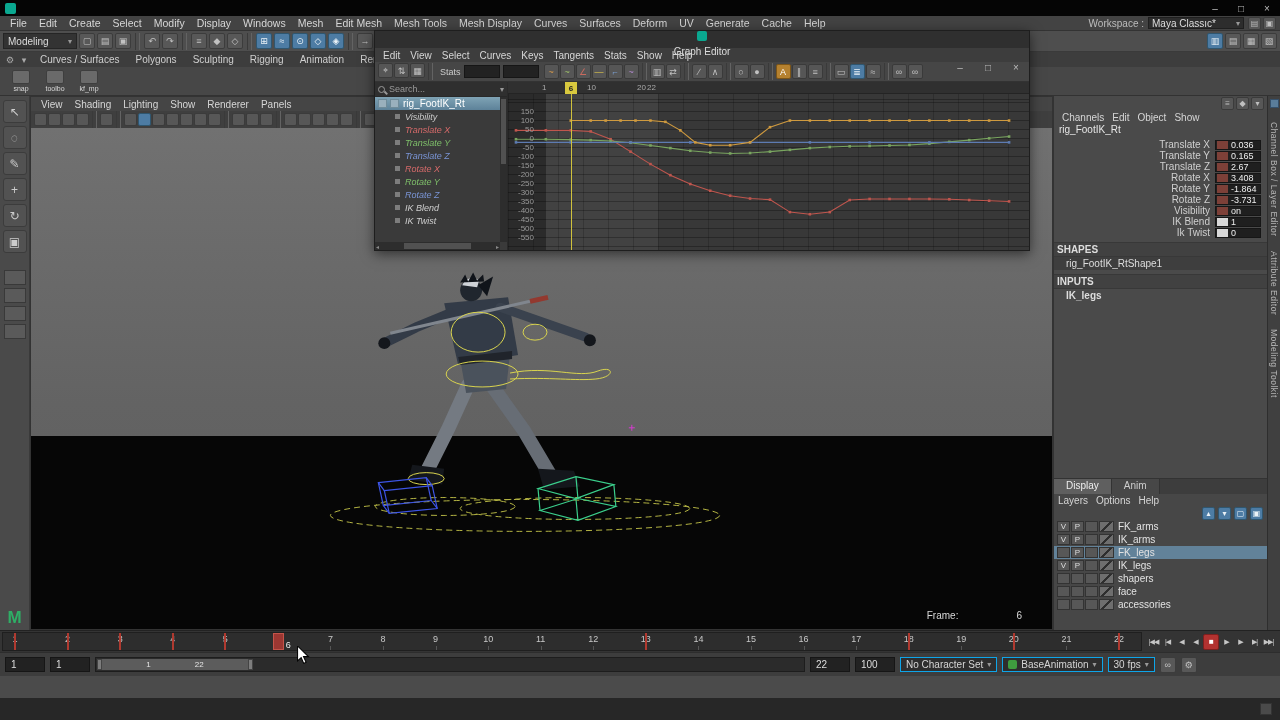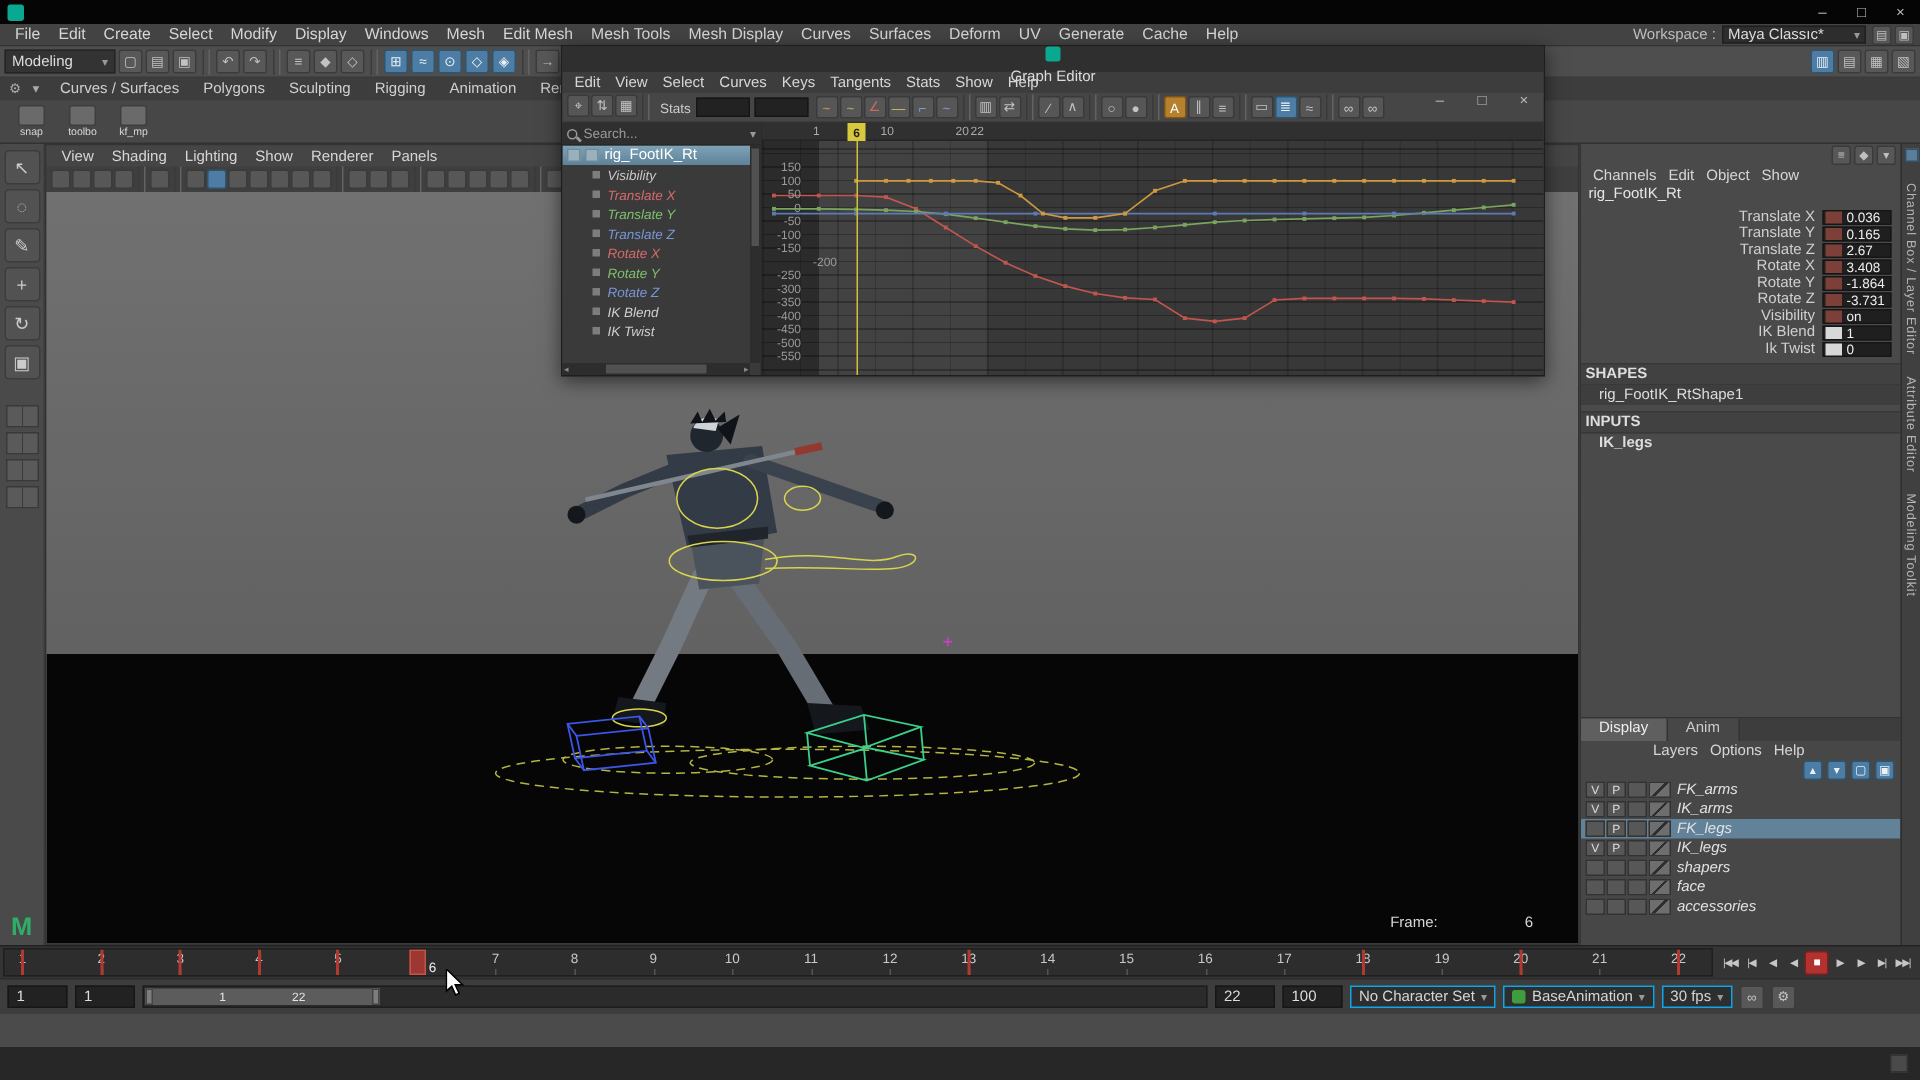--- a/index.html
+++ b/index.html
@@ -90,30 +90,30 @@
   .cb-section { margin-top:4px; background:#414141; border-top:1px solid #383838; border-bottom:1px solid #383838;
     font-weight:bold; color:#ddd; padding:1px 3px; font-size:10px; }
   .cb-subrow { padding:1px 3px 1px 12px; color:#ddd; background:#3e3e3e; font-size:10px; }
   .cb-subrow.plain { background:transparent; font-weight:bold; }
 
   
   .layered { position:absolute; left:0; right:0; bottom:0; height:152px; background:#474747; border-top:1px solid #333; }
   .le-tabs { height:15px; display:flex; background:#3d3d3d; }
   .le-tab { padding:1px 12px; font-size:10px; color:#ccc; background:#474747; border-right:1px solid #333; }
   .le-tab.active { background:#5f5f5f; color:#eee; }
-  .le-menus { height:13px; display:flex; align-items:center; padding-left:4px;margin-left:44px; }
+  .le-menus { height:13px; display:flex; align-items:center; padding-left:4px; }
   .le-menus .mitem { font-size:10px; padding:0 8px 0 0; }
   .le-icons { height:13px; display:flex; justify-content:flex-end; gap:3px; padding-right:4px; }
   .le-row { display:flex; align-items:center; gap:1px; height:13px; padding-left:3px; }
   .le-row.sel { background:#628299; }
   .le-box { width:13px; height:11px; background:#575757; border:1px solid #333; font-size:8px;
     display:inline-flex; align-items:center; justify-content:center; color:#ddd; }
   .le-swatch { width:15px; height:11px; background:#6e6e6e; border:1px solid #333;
     background-image:linear-gradient(135deg,transparent 45%,#2e2e2e 45% 55%,transparent 55%); }
-  .le-name { font-size:10px; color:#e2e2e2; padding-left:3px;font-style:italic; }
+  .le-name { font-size:10px; color:#e2e2e2; padding-left:3px; }
 
   
   .sidestrip { position:absolute; left:1267px; width:13px; top:96px; bottom:90px; background:#404040;
     border-left:1px solid #2e2e2e; display:flex; flex-direction:column; align-items:center; }
   .strip-icon { width:9px; height:9px; background:#5a7d9a; border:1px solid #35506a; margin-top:3px; }
   .strip-label { writing-mode:vertical-rl; font-size:8.5px; color:#b5b5b5; margin-top:14px; letter-spacing:.5px; }
 
   
   .timebar { position:absolute; left:0; right:0; top:630px; height:22px; background:#343434;
     border-top:1px solid #222; display:flex; align-items:stretch; }
@@ -930,21 +930,21 @@
               <rect x="481.7" y="25.6" width="2.6" height="2.6" fill="#cf9a3f"></rect>
               <rect x="501.7" y="25.6" width="2.6" height="2.6" fill="#cf9a3f"></rect>
             </svg>
         <span class="ge-vnum" style="top: 13px;">150</span>
             <span class="ge-vnum" style="top: 22px;">100</span>
             <span class="ge-vnum" style="top: 31px;">50</span>
             <span class="ge-vnum" style="top: 40px;">0</span>
             <span class="ge-vnum" style="top: 49px;">-50</span>
             <span class="ge-vnum" style="top: 58px;">-100</span>
             <span class="ge-vnum" style="top: 67px;">-150</span>
-            <span class="ge-vnum" style="top: 76px; margin-left: 24px;">-200</span>
+            <span class="ge-vnum" style="top: 76px;">-200</span>
             <span class="ge-vnum" style="top: 85px;">-250</span>
             <span class="ge-vnum" style="top: 94px;">-300</span>
             <span class="ge-vnum" style="top: 103px;">-350</span>
             <span class="ge-vnum" style="top: 112px;">-400</span>
             <span class="ge-vnum" style="top: 121px;">-450</span>
             <span class="ge-vnum" style="top: 130px;">-500</span>
             <span class="ge-vnum" style="top: 139px;">-550</span>
             <div class="ge-cfline" style="left: 63px;"></div>
           </div>
       </div>

